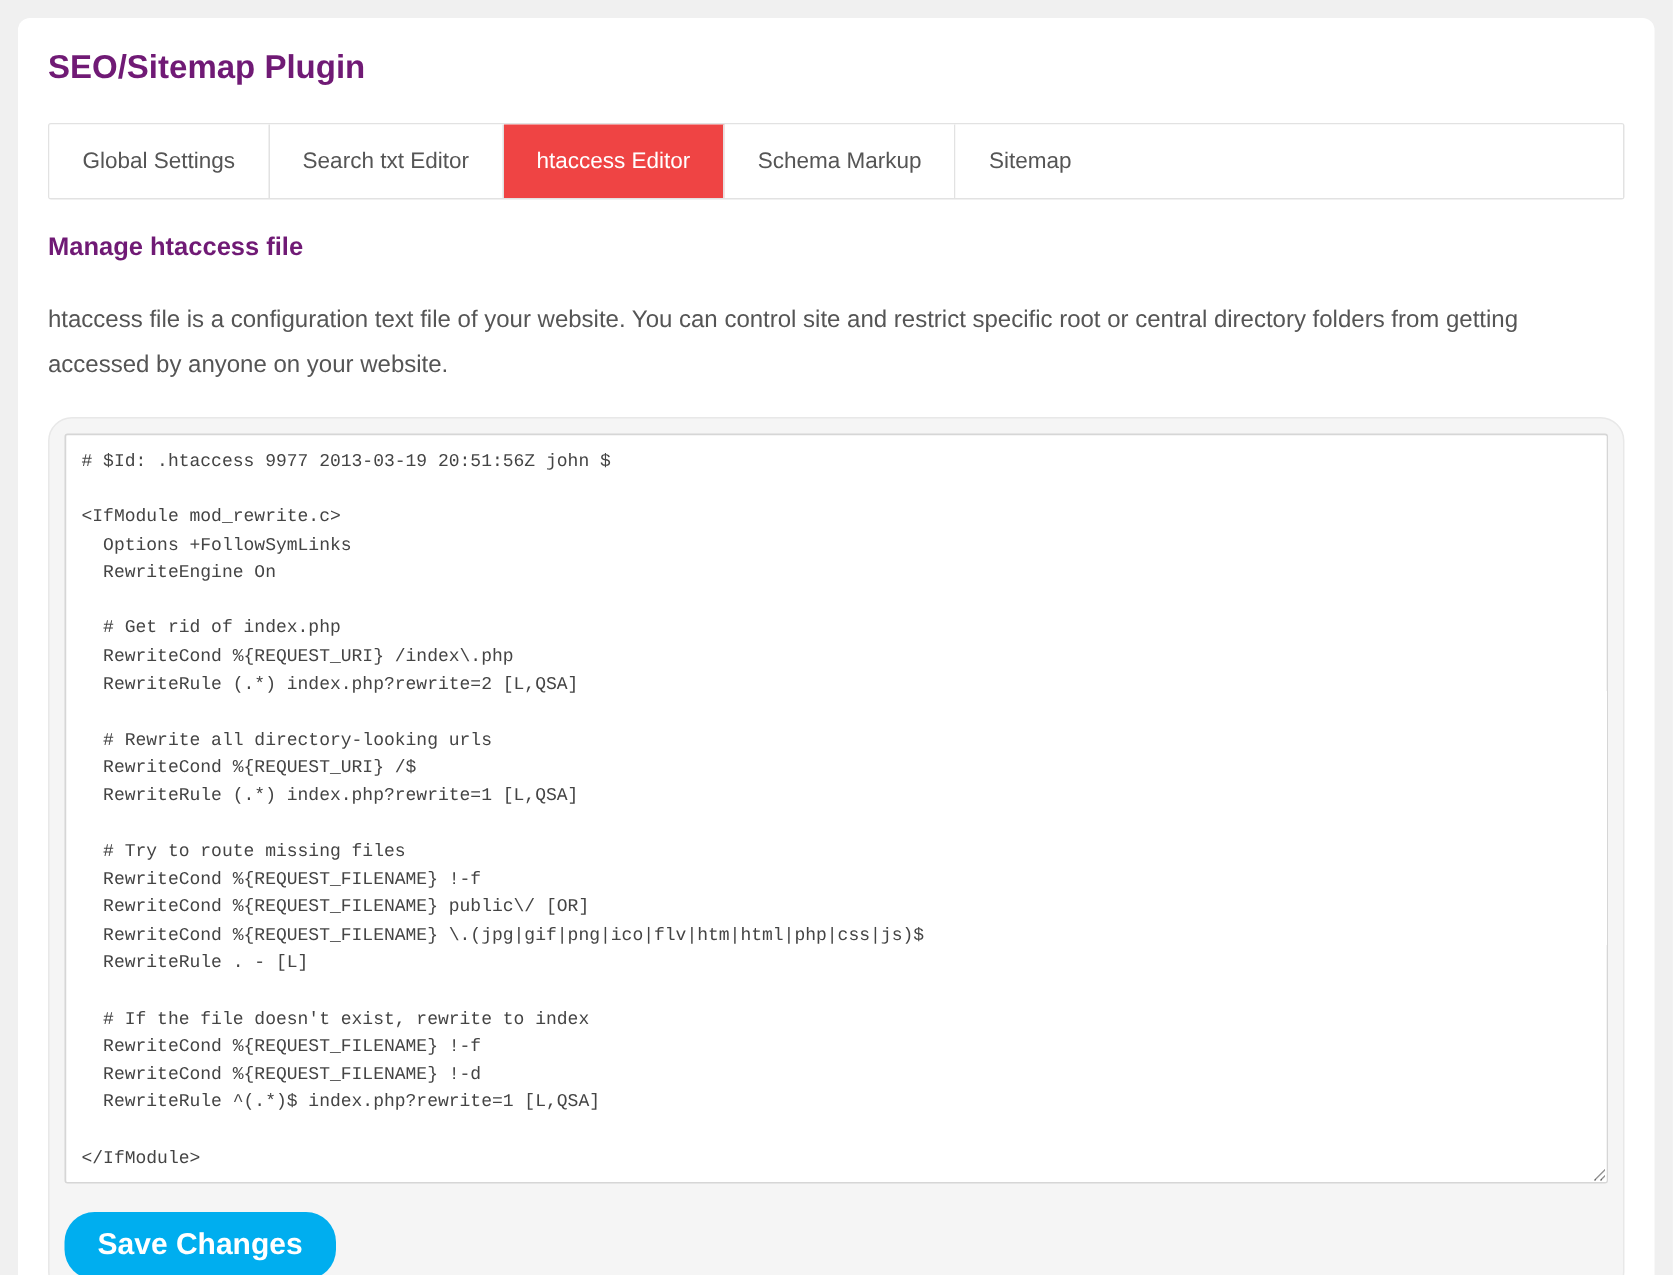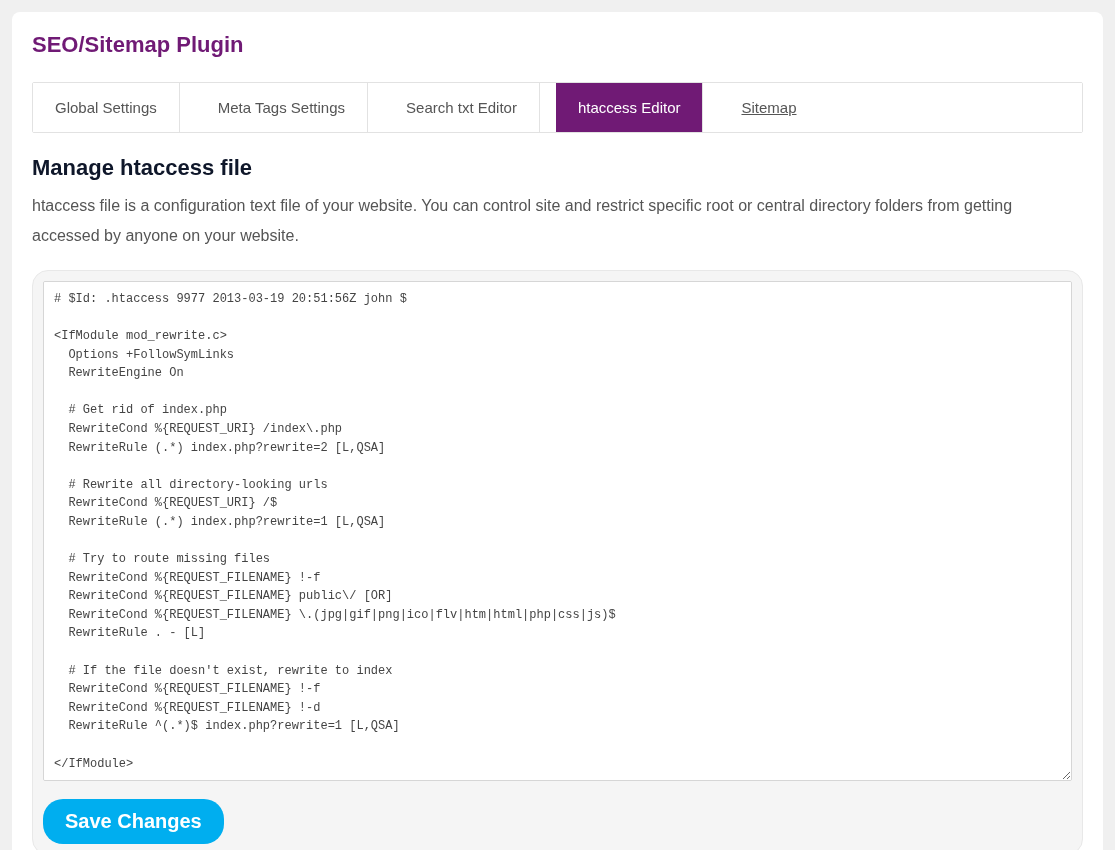--- a/index.html
+++ b/index.html
@@ -20,41 +20,40 @@
       font-size: 22px;
       font-weight: 700;
       color: #701a75;
       margin-bottom: 24px;
     }
     .tabs {
       display: flex;
       border: 1px solid #e2e2e2;
       border-radius: 2px;
       margin-bottom: 22px;
-      gap: 16px;
     }
     .tab {
       padding: 16px 22px;
       font-size: 15px;
       color: #555;
       border-right: 1px solid #e2e2e2;
       cursor: pointer;
       background: #fff;
       white-space: nowrap;
     }
-    .tab:last-child { border-right: none; flex: 1; text-decoration: underline; }
+    .tab:last-child { border-right: none; flex: 1; }
     .tab.active {
-      background: #701a75;
+      background: #ef4444;
       color: #fff;
     }
     h3.section-title {
-      font-size: 22px;
+      font-size: 17px;
       font-weight: 700;
-      color: #0f172a;
-      margin-bottom: 10px;
+      color: #701a75;
+      margin-bottom: 24px;
     }
     p.section-desc {
       font-size: 16px;
       color: #555;
       line-height: 1.9;
       margin-bottom: 18px;
     }
     .editor-wrap {
       background: #f5f5f5;
       border: 1px solid #e8e8e8;
@@ -91,23 +90,23 @@
   </style>
 </head>
 <body>
 
 <div class="card">
 
   <h2 class="page-title">SEO/Sitemap Plugin</h2>
 
   <div class="tabs">
     <div class="tab">Global Settings</div>
-    <div class="tab">Meta Tags Settings</div>
     <div class="tab">Search txt Editor</div>
     <div class="tab active">htaccess Editor</div>
+    <div class="tab">Schema Markup</div>
     <div class="tab">Sitemap</div>
   </div>
 
   <h3 class="section-title">Manage htaccess file</h3>
   <p class="section-desc">htaccess file is a configuration text file of your website. You can control site and restrict specific root or central directory folders from getting accessed by anyone on your website.</p>
 
   <div class="editor-wrap">
     <textarea class="code-editor" spellcheck="false" style=""># $Id: .htaccess 9977 2013-03-19 20:51:56Z john $
 
 &lt;IfModule mod_rewrite.c&gt;

